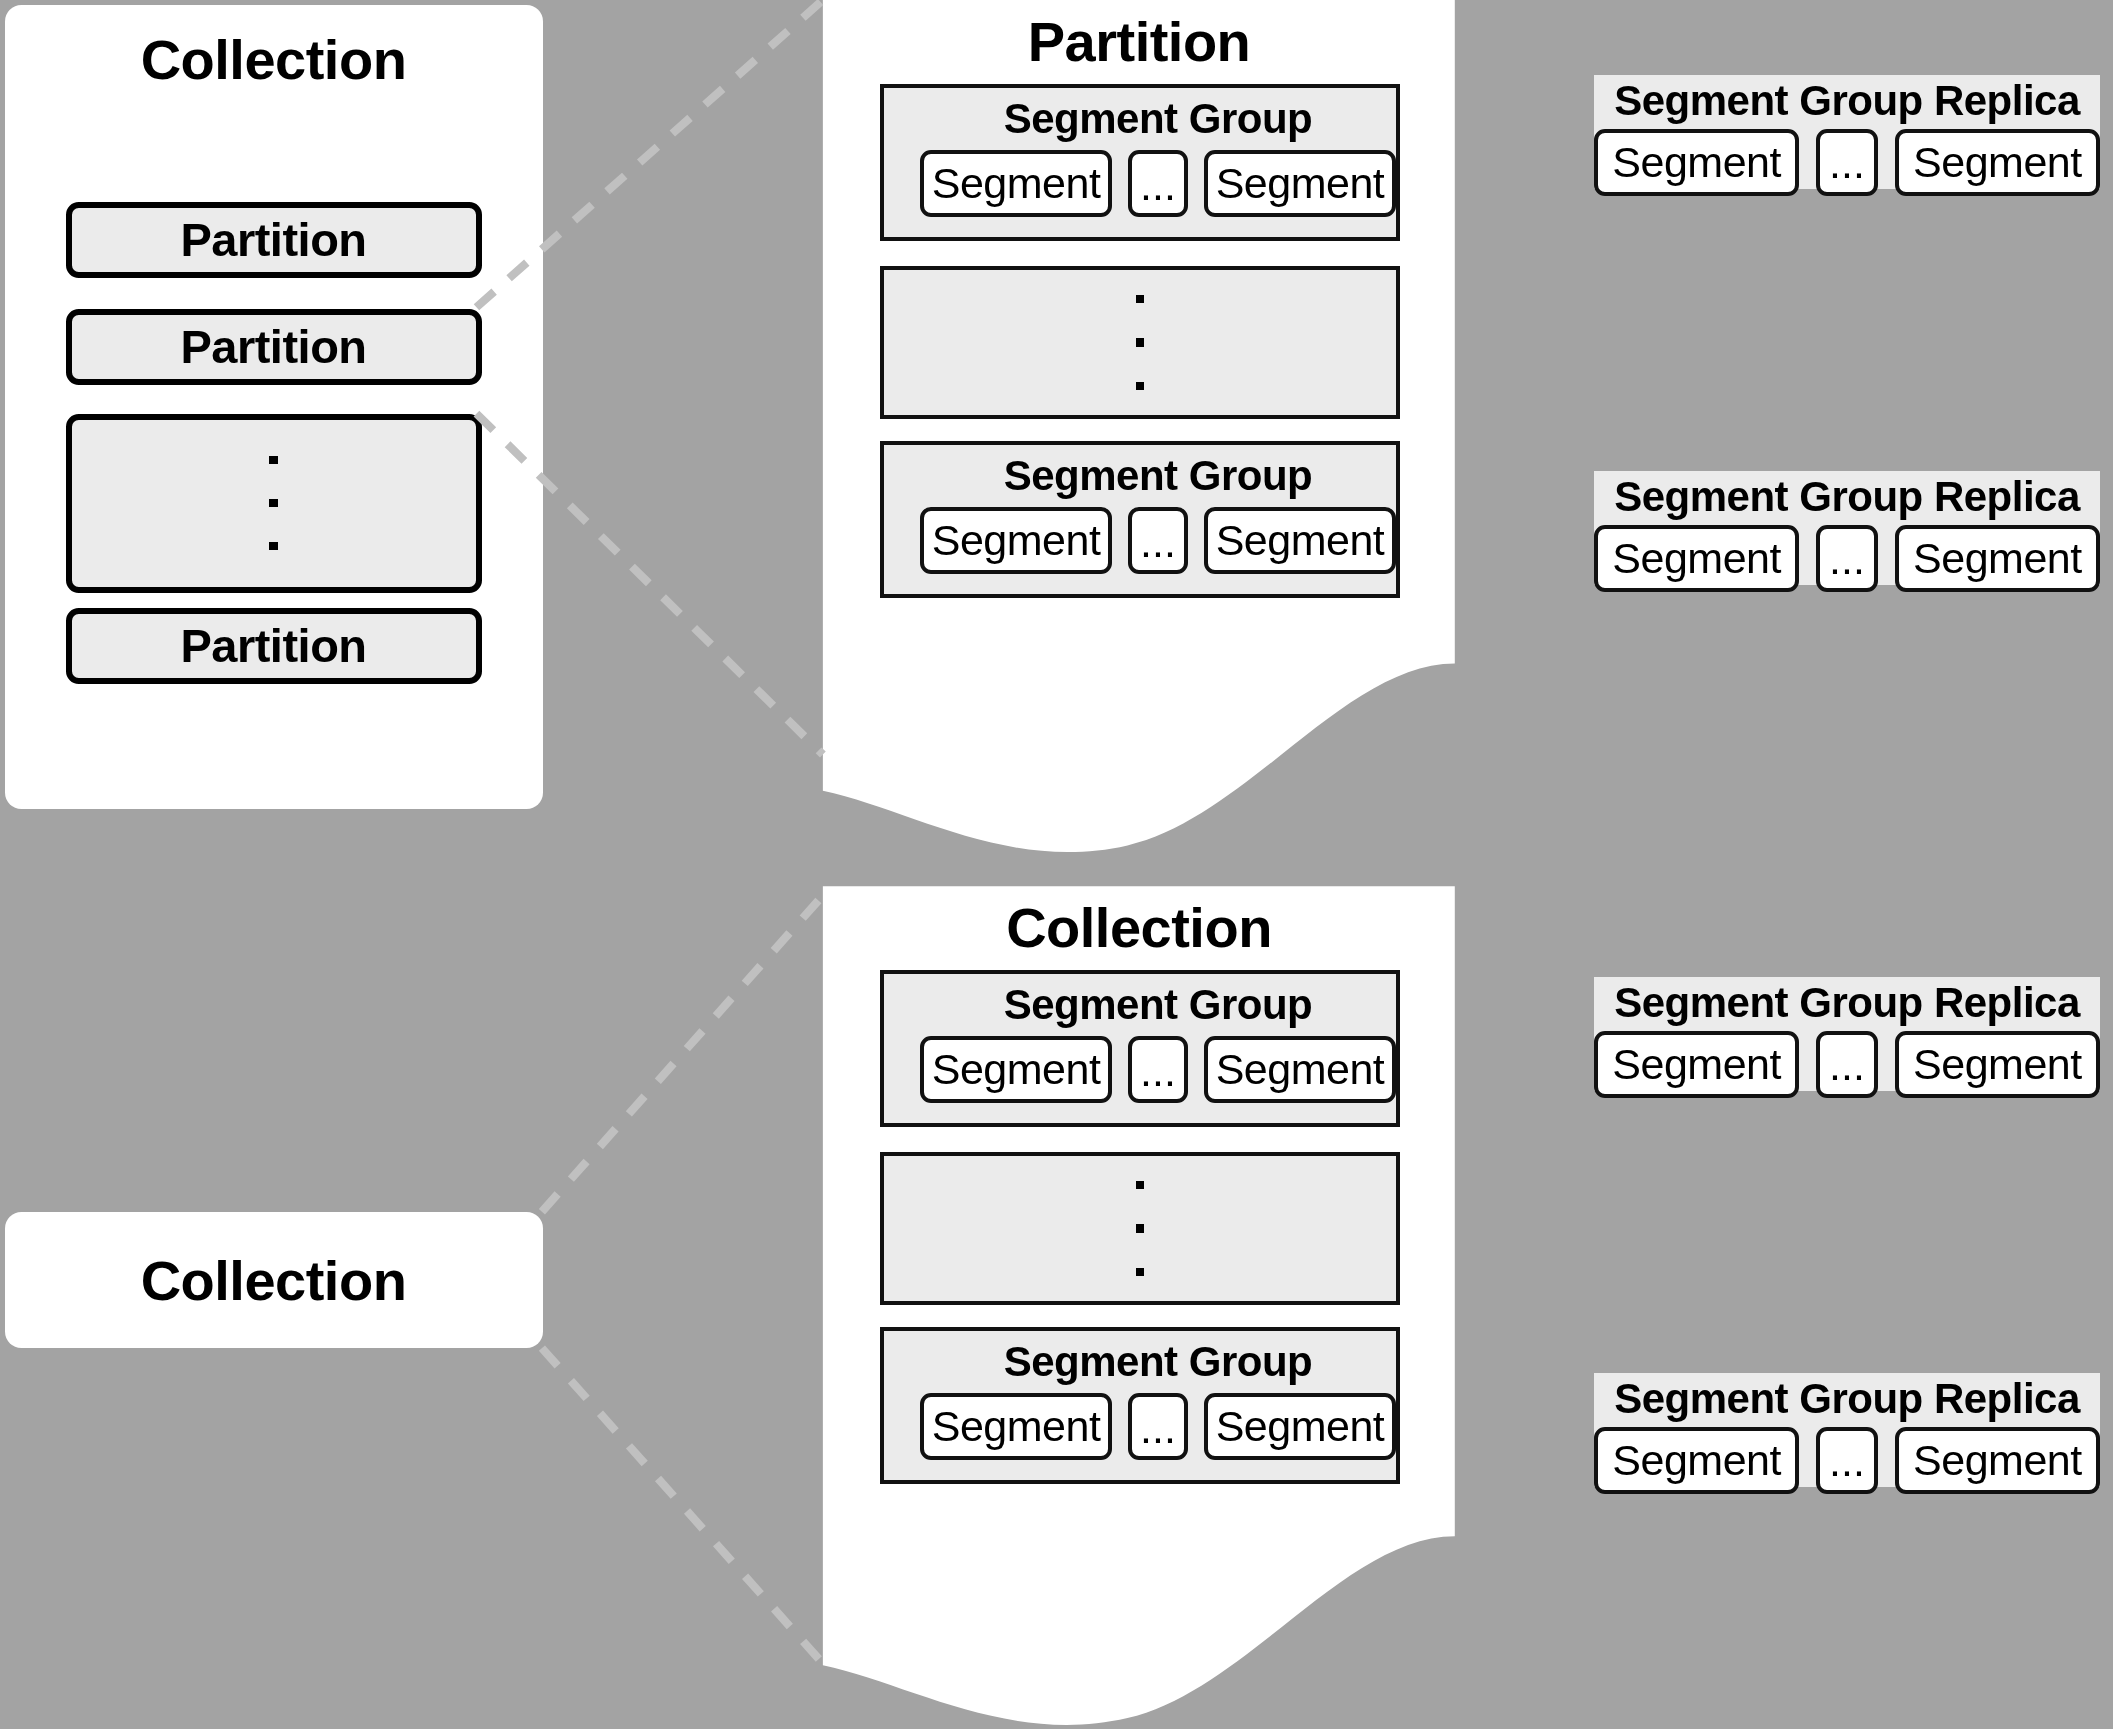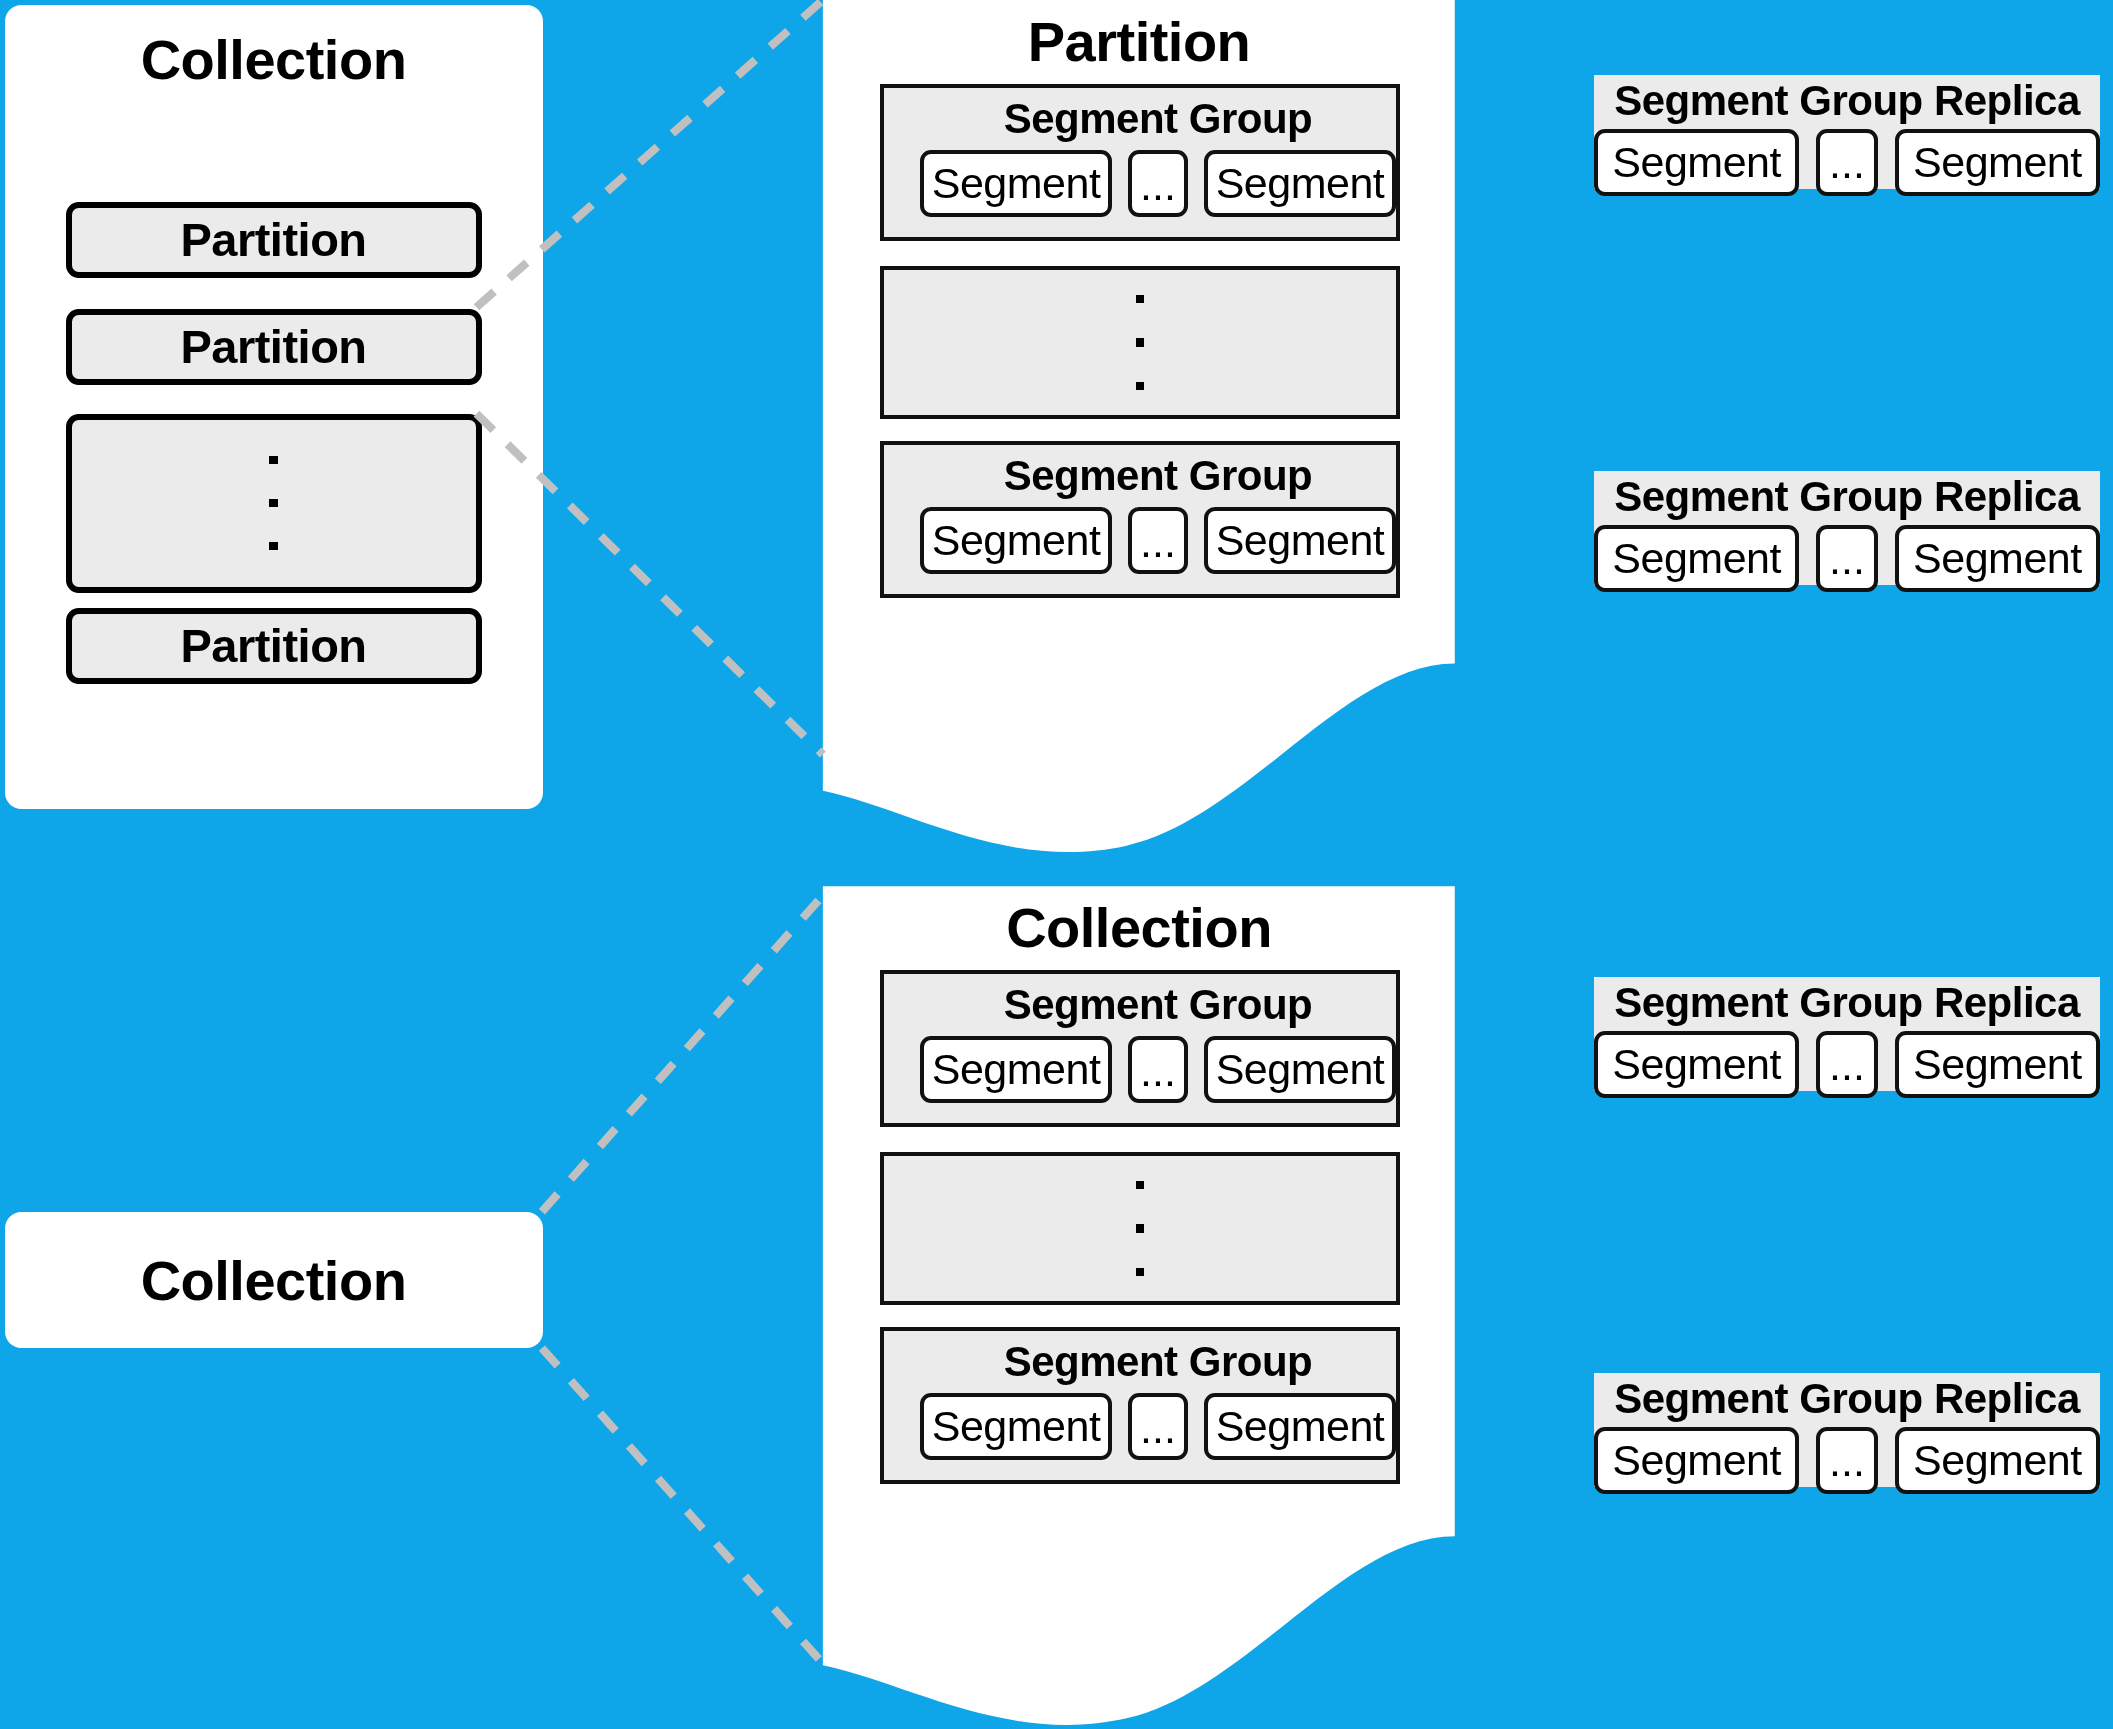--- a/index.html
+++ b/index.html
@@ -1,18 +1,18 @@
 <!DOCTYPE html>
 <html style="font-size:14.5px"><head>
 <meta charset="utf-8">
 <style>
   html,body{margin:0;padding:0;background:#000;}
   body{width:2114px;height:1729px;overflow:hidden;
        font-family:"Liberation Sans", sans-serif;}
-  #stage{position:relative;width:2114px;height:1729px;background:#0ea5e9;}
+  #stage{position:relative;width:2114px;height:1729px;background:#a3a3a3;}
 
   
   .card{
     position:absolute;background:#fff;
     border-radius:16.4px;
   }
   .card-title{
     position:absolute;left:0;right:0;text-align:center;
     font-weight:bold;color:#000;
     letter-spacing:-0.5px;

